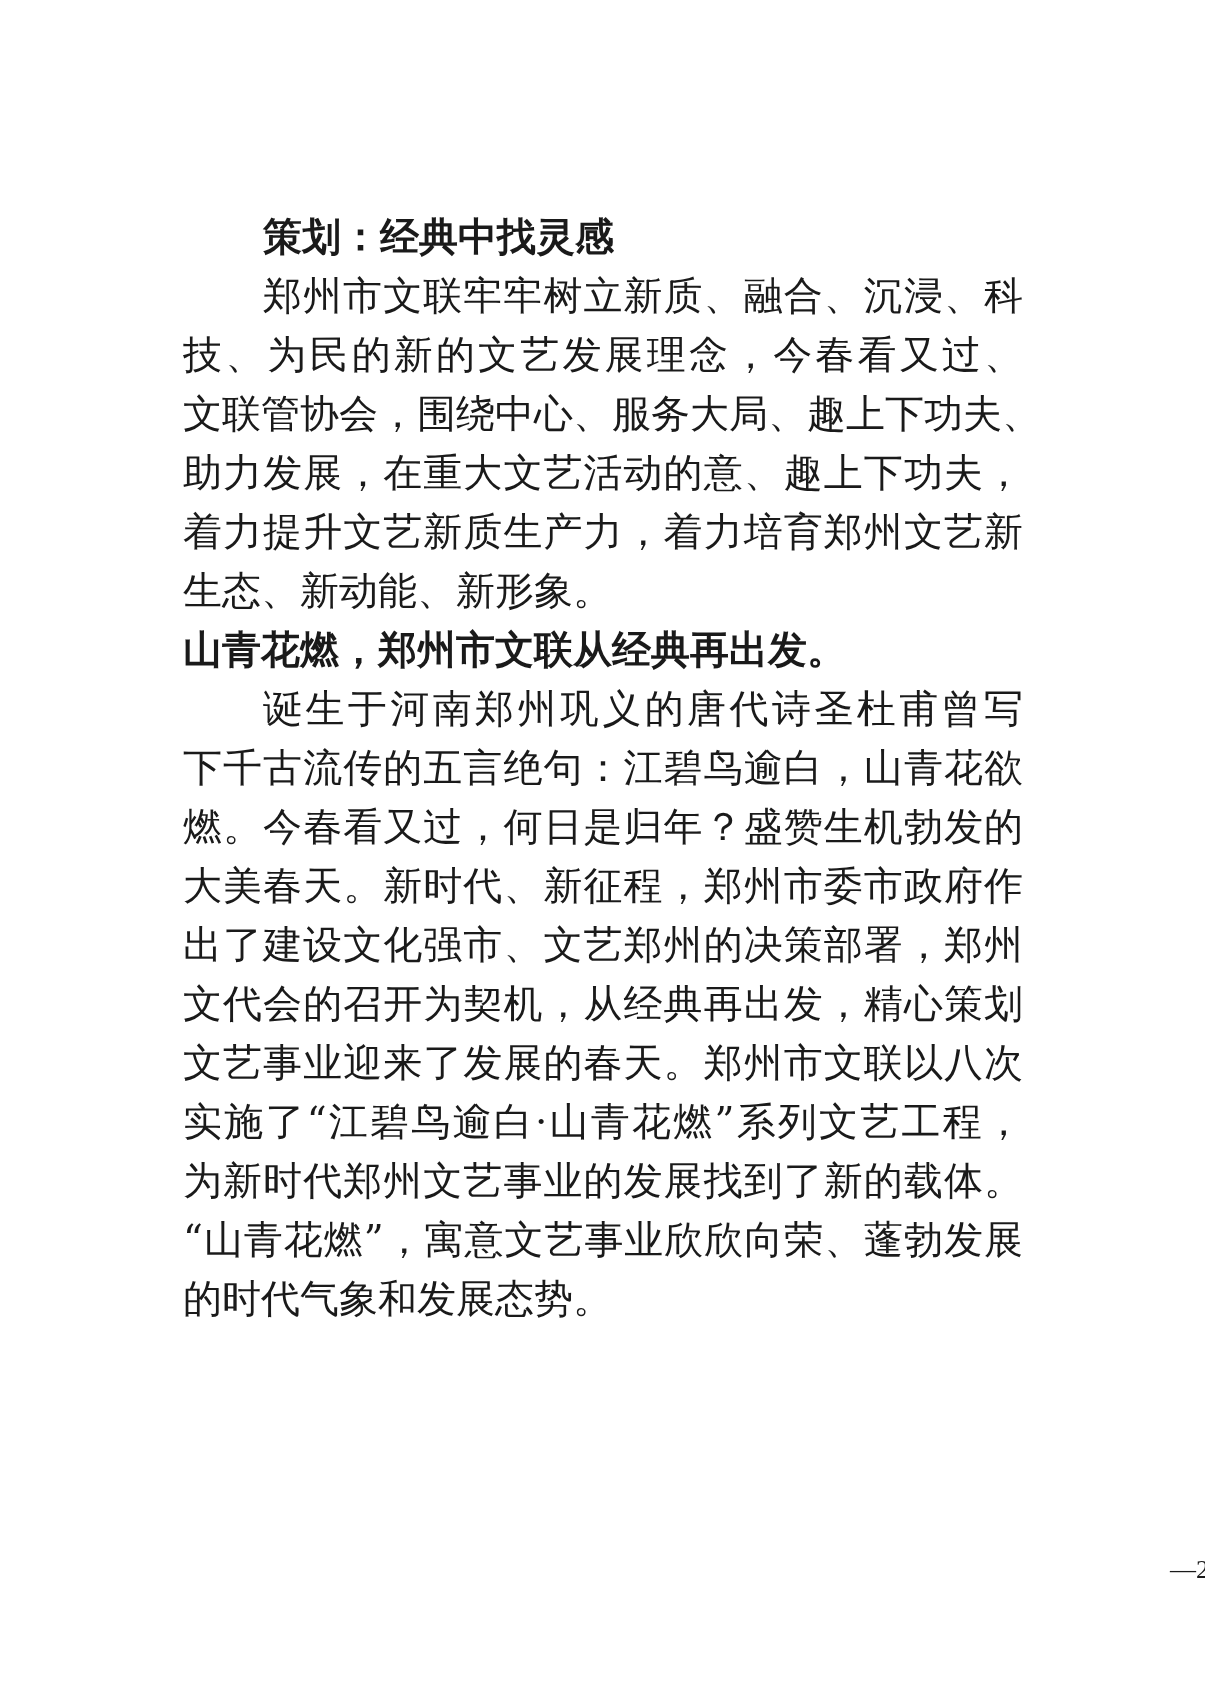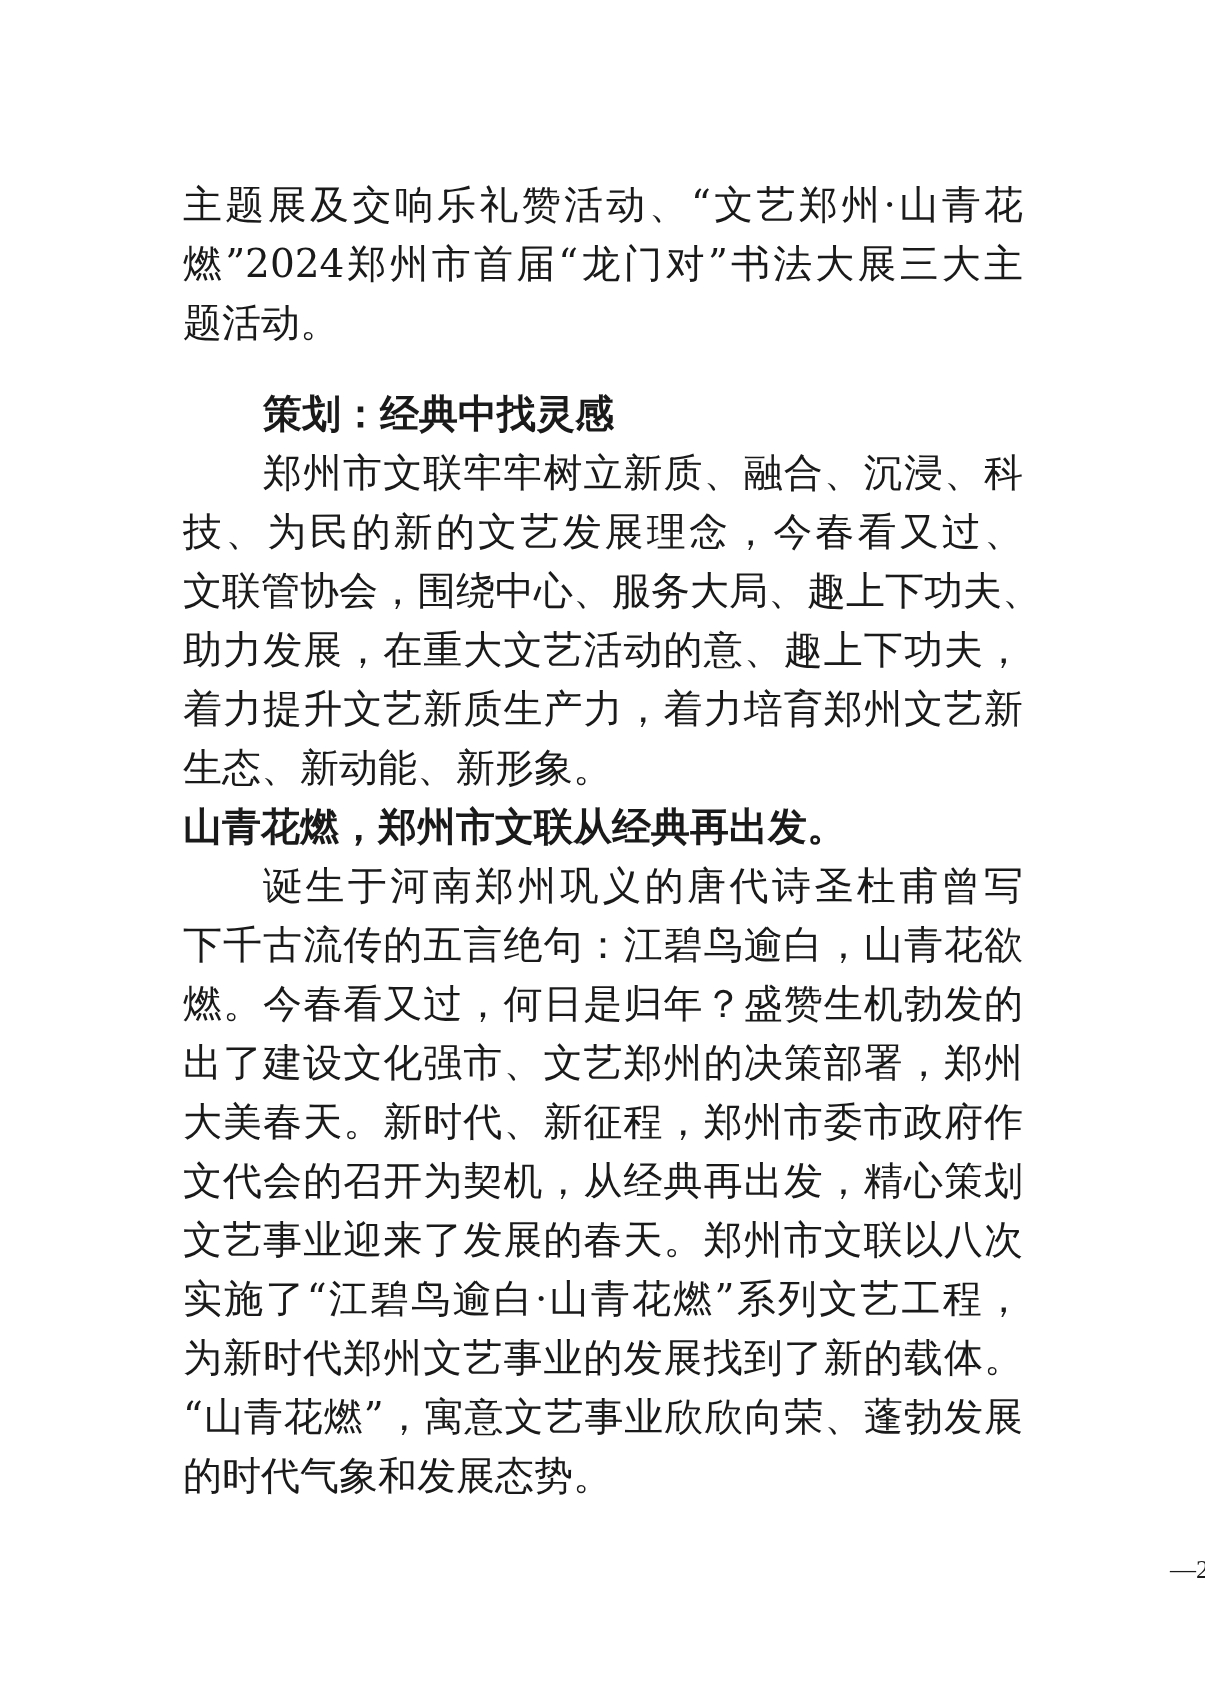--- a/index.html
+++ b/index.html
@@ -14,47 +14,42 @@
              text-align-last: left; margin-top: 32px; }
   .kai { font-weight: bold; }
   .page-number { position: absolute; left: 0; width: 1205px; top: 1555px;
                  text-align: right; font-size: 26px; font-family: "Liberation Serif", serif; margin-left: 43px; }
 </style>
 </head>
 <body>
 
 <div class="page">
 
-  <div>
-    <div class="line">主题展及交响乐礼赞活动、“文艺郑州·山青花</div>
-    <div class="line">燃”2024郑州市首届“龙门对”书法大展三大主</div>
-    <div class="line last">题活动。</div>
-  </div>
 
   <div class="line heading indent">策划：经典中找灵感</div>
 
   <div>
     <div class="line indent">郑州市文联牢牢树立新质、融合、沉浸、科</div>
     <div class="line">技、为民的新的文艺发展理念，今春看又过、</div>
     <div class="line">文联管协会，围绕中心、服务大局、趣上下功夫、</div>
     <div class="line">助力发展，在重大文艺活动的意、趣上下功夫，</div>
     <div class="line">着力提升文艺新质生产力，着力培育郑州文艺新</div>
     <div class="line last">生态、新动能、新形象。</div>
   </div>
 
   <div>
     <div class="line kai last">山青花燃，郑州市文联从经典再出发。</div>
   </div>
 
   <div>
     <div class="line indent">诞生于河南郑州巩义的唐代诗圣杜甫曾写</div>
     <div class="line">下千古流传的五言绝句：江碧鸟逾白，山青花欲</div>
     <div class="line">燃。今春看又过，何日是归年？盛赞生机勃发的</div>
+    <div class="line">大美春天。新时代、新征程，郑州市委市政府作</div>
     <div class="line">出了建设文化强市、文艺郑州的决策部署，郑州</div>
-    <div class="line">大美春天。新时代、新征程，郑州市委市政府作</div>
     <div class="line">文代会的召开为契机，从经典再出发，精心策划</div>
     <div class="line">文艺事业迎来了发展的春天。郑州市文联以八次</div>
     <div class="line">实施了“江碧鸟逾白·山青花燃”系列文艺工程，</div>
     <div class="line">为新时代郑州文艺事业的发展找到了新的载体。</div>
     <div class="line">“山青花燃”，寓意文艺事业欣欣向荣、蓬勃发展</div>
     <div class="line last">的时代气象和发展态势。</div>
   </div>
 </div>
 
 <div class="page-number">—20—</div>

